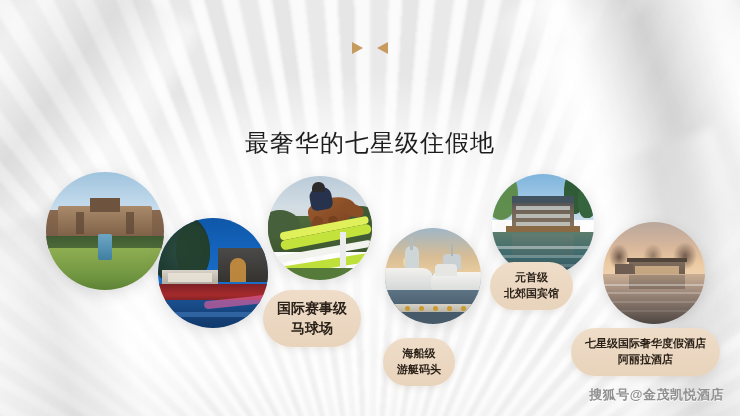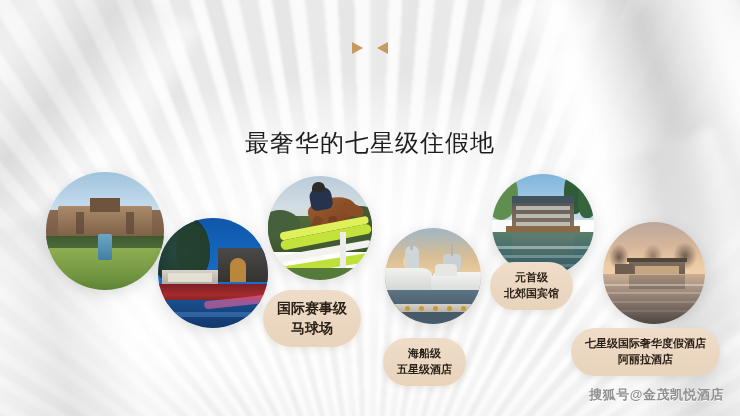--- a/index.html
+++ b/index.html
@@ -194,21 +194,21 @@
       <div class="obj" style="left:-4px;top:40px;width:52px;height:26px;background:linear-gradient(180deg,#f2f1ee 0%,#cfd3d3 100%);border-radius:4px 10px 6px 3px;"></div>
       <div class="obj" style="left:46px;top:44px;width:54px;height:24px;background:linear-gradient(180deg,#f5f4f1 0%,#d2d6d6 100%);border-radius:8px 6px 4px 10px;"></div>
       <div class="obj" style="left:50px;top:36px;width:22px;height:12px;background:#e6e6e3;border-radius:4px 4px 0 0;"></div>
       <div class="fg" style="left:0;top:62px;width:96px;height:22px;background:linear-gradient(180deg,#5d7485 0%,#46596a 100%);"></div>
       <div class="obj" style="left:0;top:76px;width:96px;height:10px;background:linear-gradient(180deg,#d6d2c8 0%,#b3ad9f 100%);"></div>
       <div class="obj" style="left:6px;top:78px;width:5px;height:5px;background:#c99a2e;border-radius:50%;box-shadow:14px 0 0 #c99a2e,28px 0 0 #c99a2e,42px 0 0 #c99a2e,56px 0 0 #c99a2e,70px 0 0 #c99a2e;"></div>
       <div class="fg" style="left:0;top:84px;width:96px;height:12px;background:#475a6a;"></div>
     </div>
     <div class="pill" style="left:-2px;top:110px;font-size:11px;">
       <span class="ln">海船级</span>
-      <span class="ln">五星级酒店</span>
+      <span class="ln">游艇码头</span>
     </div>
   </div>
 
   <div class="item" style="left:492px;top:174px;">
     <div class="circle" style="width:102px;height:102px;">
       <div class="sky" style="left:0;top:0;width:102px;height:46px;background:linear-gradient(180deg,#7fb4dc 0%,#a8cde8 70%,#cadeec 100%);"></div>
       <div class="obj" style="left:-8px;top:-6px;width:34px;height:52px;background:#5c8a46;border-radius:50%;opacity:.95;"></div>
       <div class="obj" style="left:72px;top:-4px;width:20px;height:44px;background:#2f5c37;border-radius:50% 50% 40% 40%;"></div>
       <div class="obj" style="left:86px;top:6px;width:18px;height:38px;background:#36643c;border-radius:50% 50% 40% 40%;"></div>
       <div class="obj" style="left:20px;top:22px;width:62px;height:36px;background:linear-gradient(180deg,#3d4a56 0%,#6f6357 40%,#8a7964 100%);border-radius:2px;"></div>

